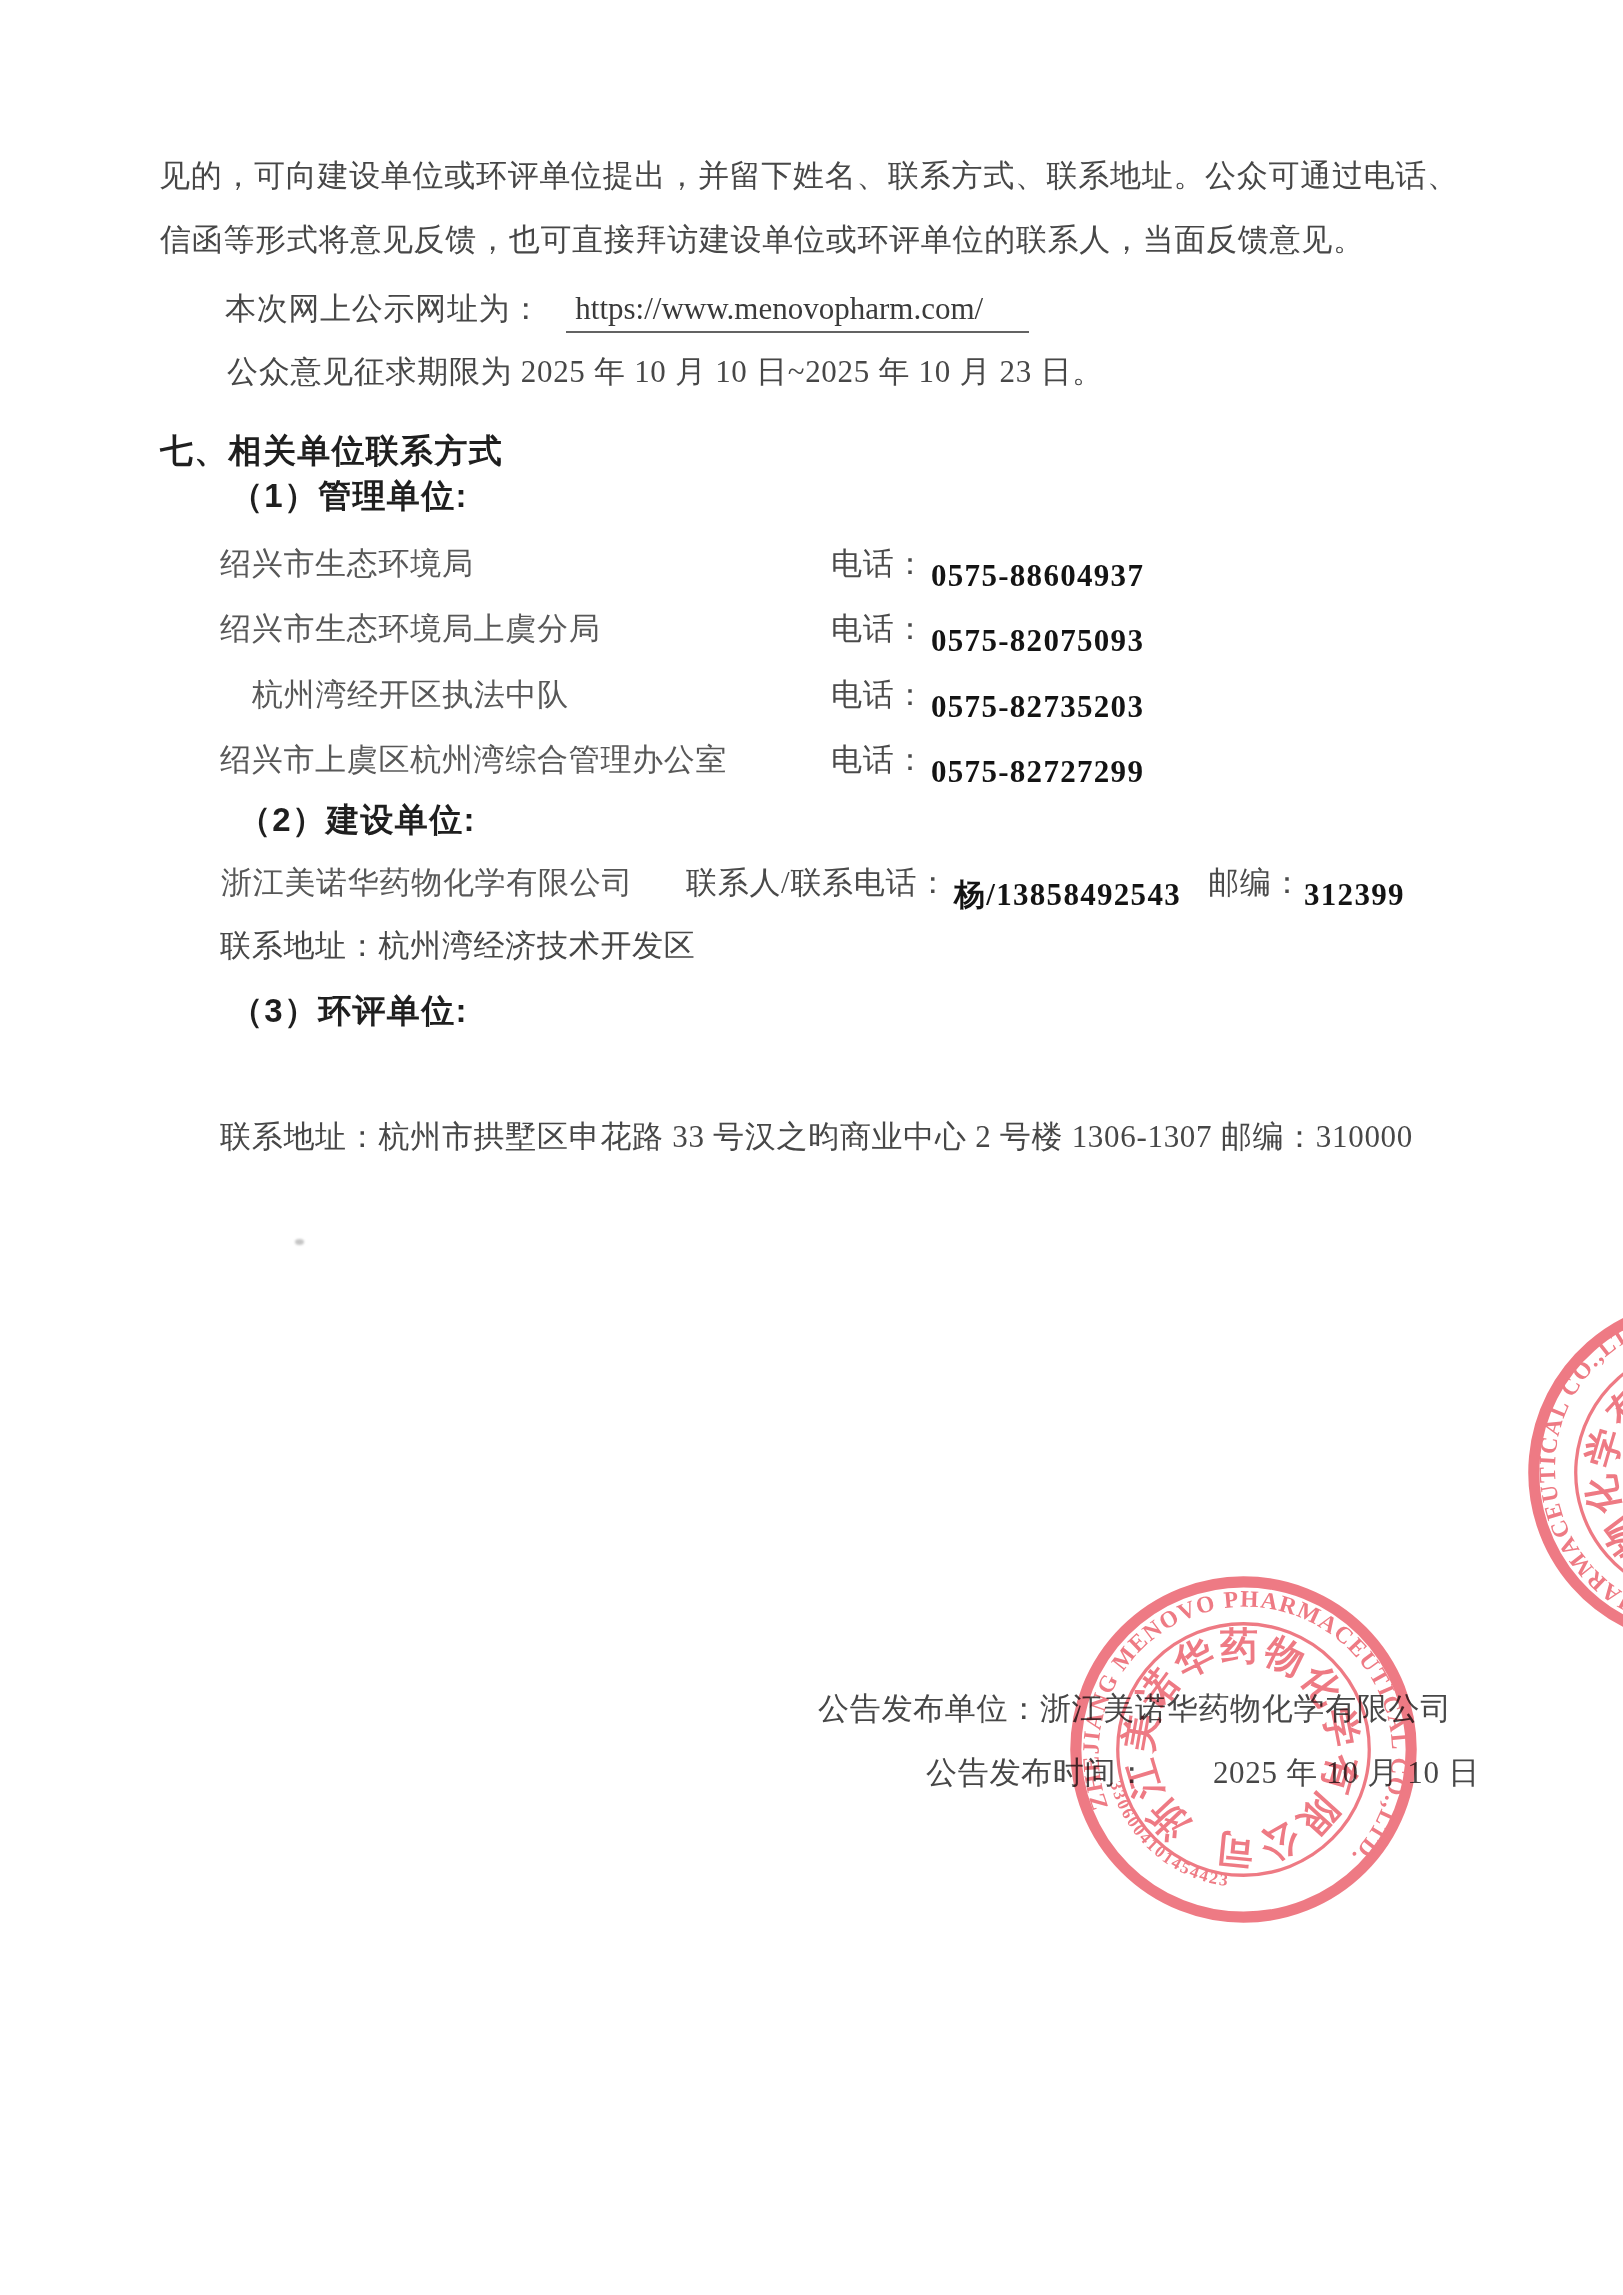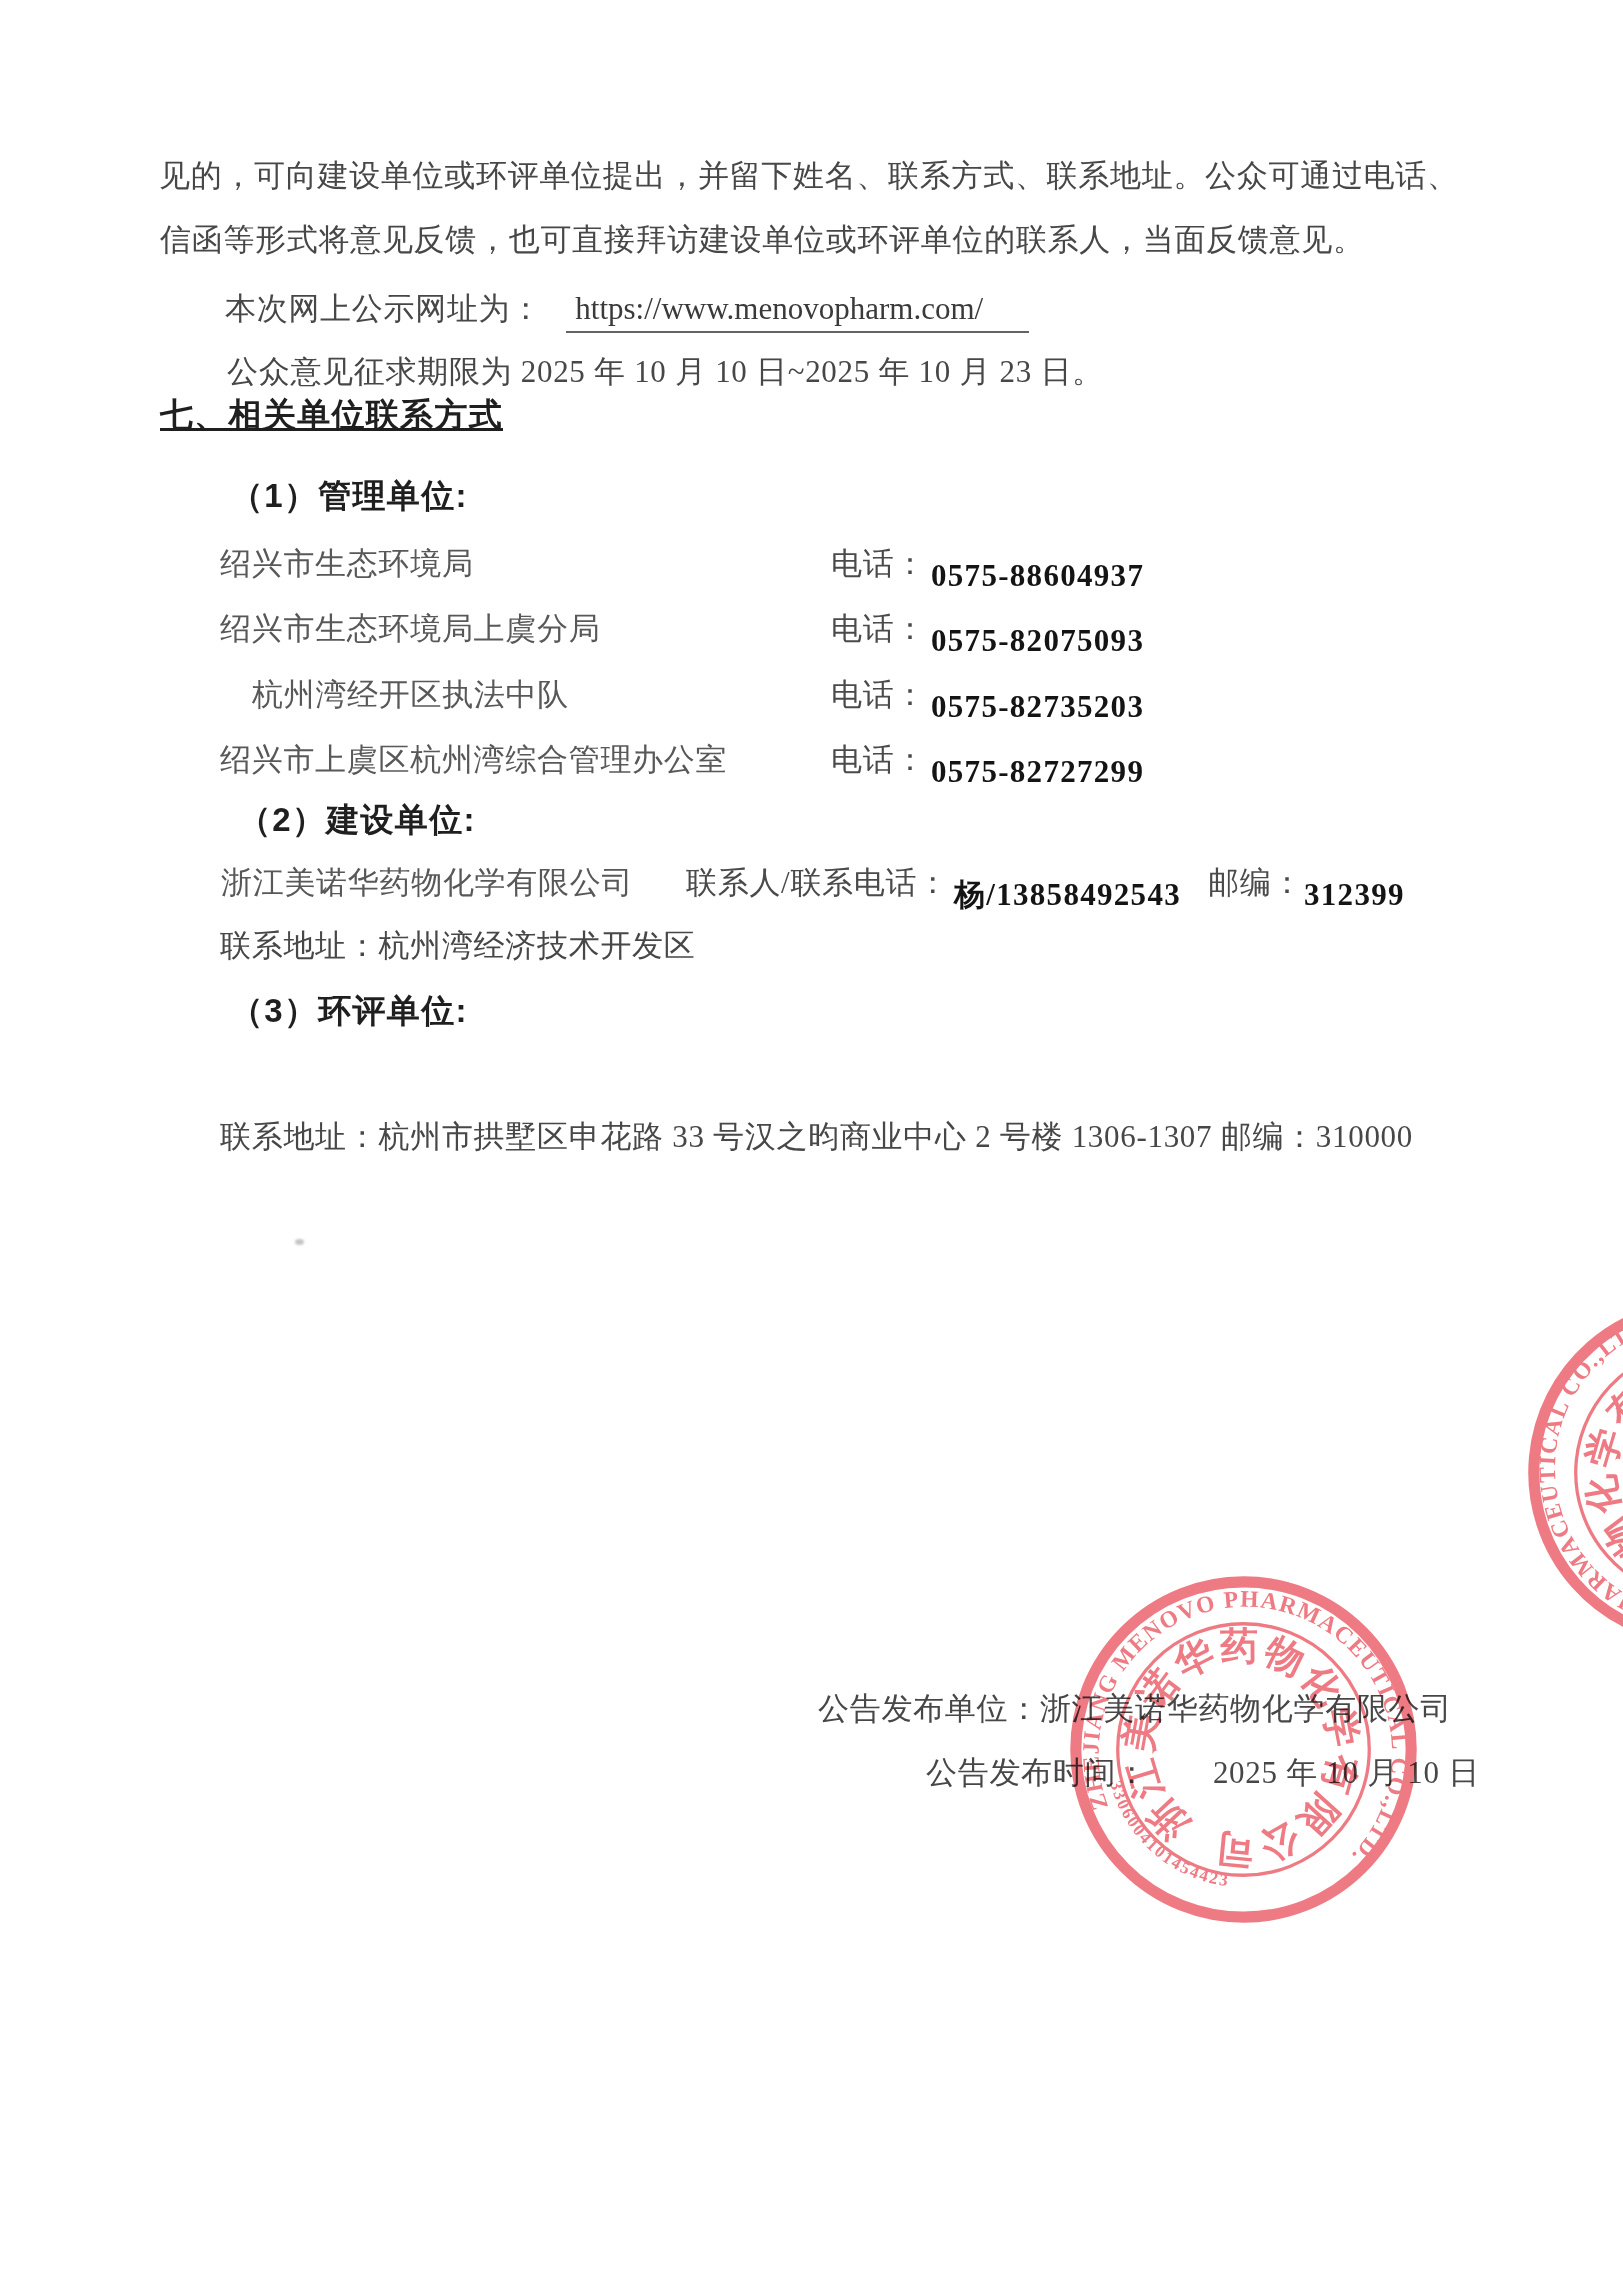--- a/index.html
+++ b/index.html
@@ -83,21 +83,21 @@
   <div class="line" style="left:160px;top:222px;">信函等形式将意见反馈，也可直接拜访建设单位或环评单位的联系人，当面反馈意见。</div>
   <div class="line" style="left:159px;top:158px;">见的，可向建设单位或环评单位提出，并留下姓名、联系方式、联系地址。公众可通过电话、</div>
 
   <div class="line" style="left:225px;top:291px;">
     <span>本次网上公示网址为：</span>
     <span class="url" style="margin-left:15.7px;">https://www.menovopharm.com/</span>
   </div>
 
   <div class="line" style="left:227px;top:354px;">公众意见征求期限为 2025 年  10 月  10 日~2025 年  10 月  23 日。</div>
 
-  <div class="line h" style="left:160px;top:396px;text-decoration:underline;">七、相关单位联系方式</div>
+  <div class="line h" style="left:160px;top:432px;">七、相关单位联系方式</div>
 
   <div class="line h" style="left:230px;top:477px;">（1）管理单位:</div>
 
   <div class="line" style="left:0;top:546px;width:1623px;">
     <span class="abs name" style="left:220px;">绍兴市生态环境局</span>
     <span class="abs plabel" style="left:831px;">电话：</span>
     <span class="abs pnum" style="left:931px;">0575-88604937</span>
   </div>
   <div class="line" style="left:0;top:611px;width:1623px;">
     <span class="abs name" style="left:220px;">绍兴市生态环境局上虞分局</span>

